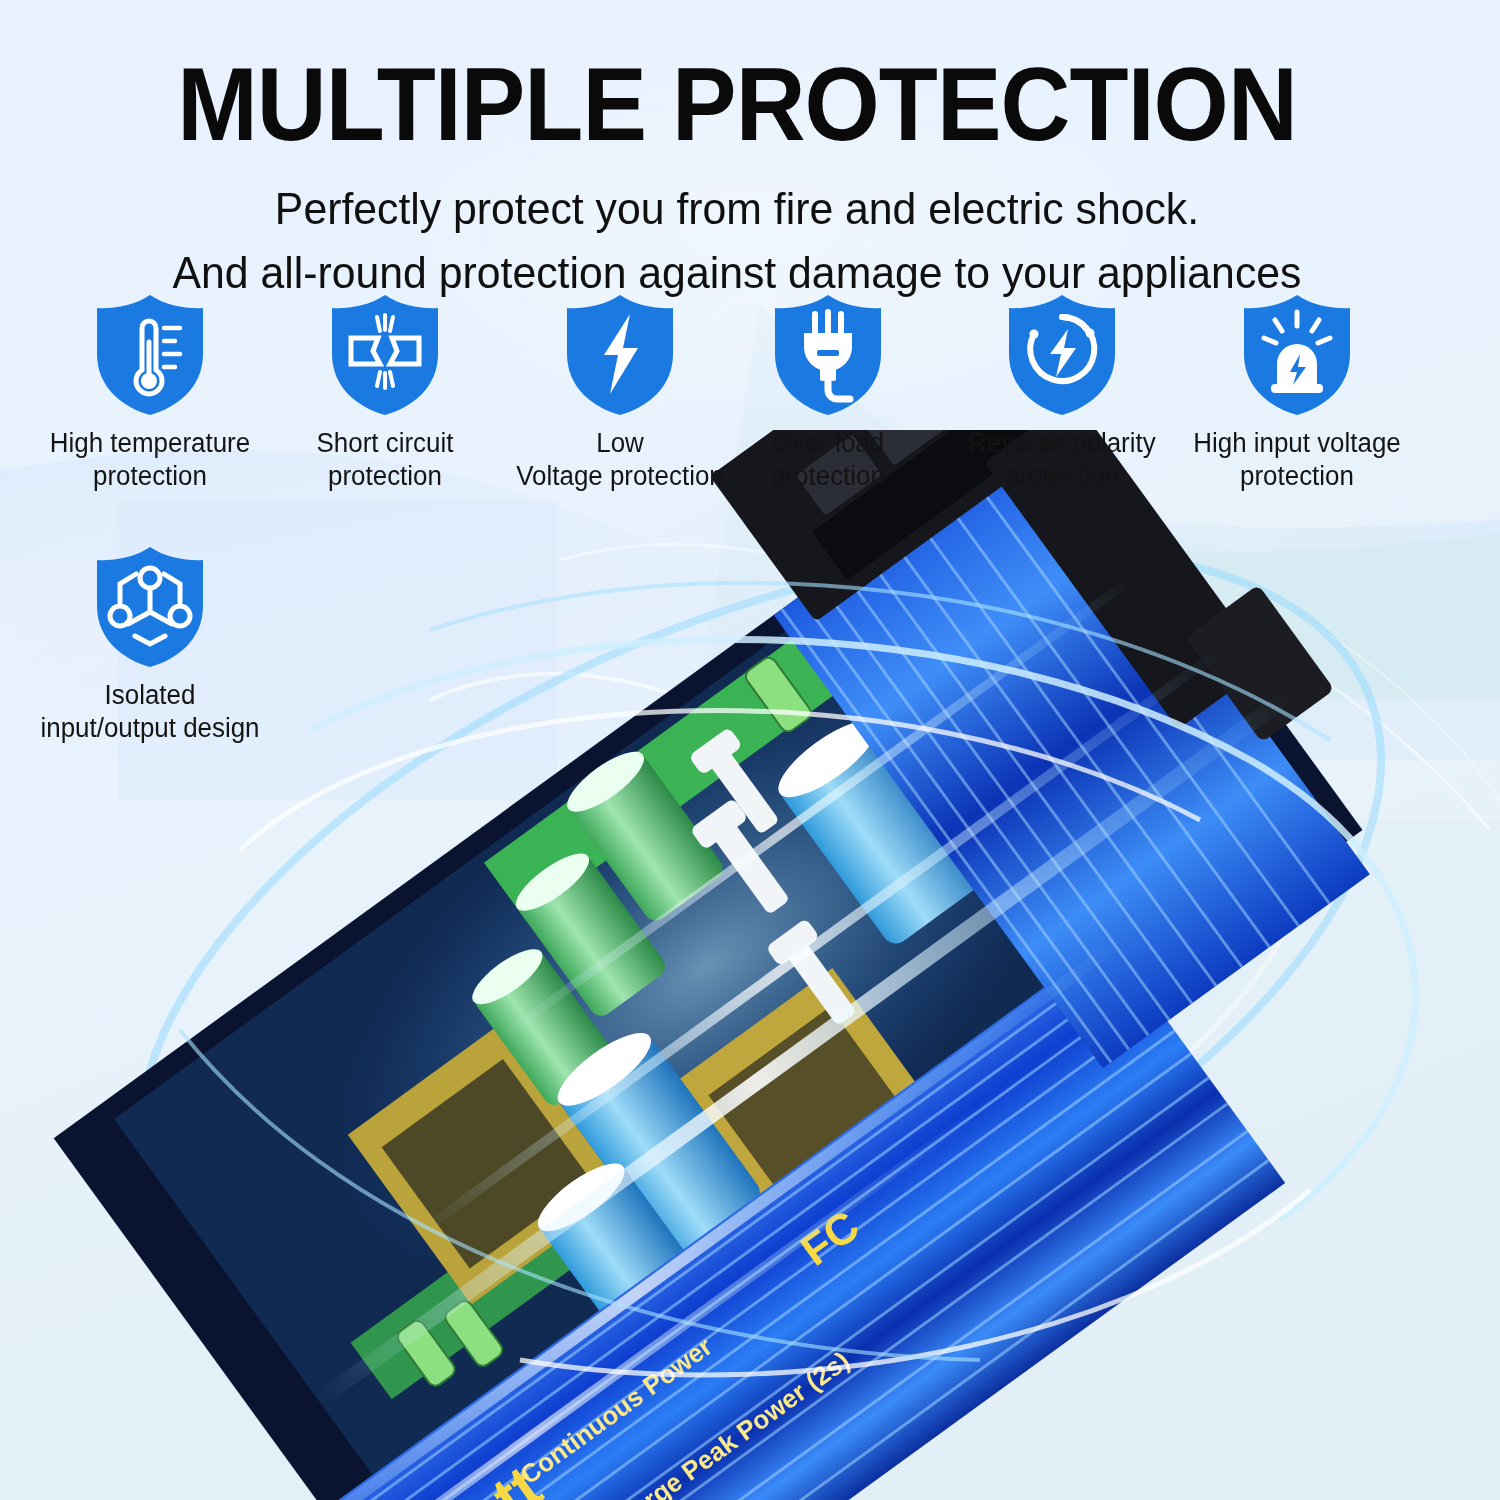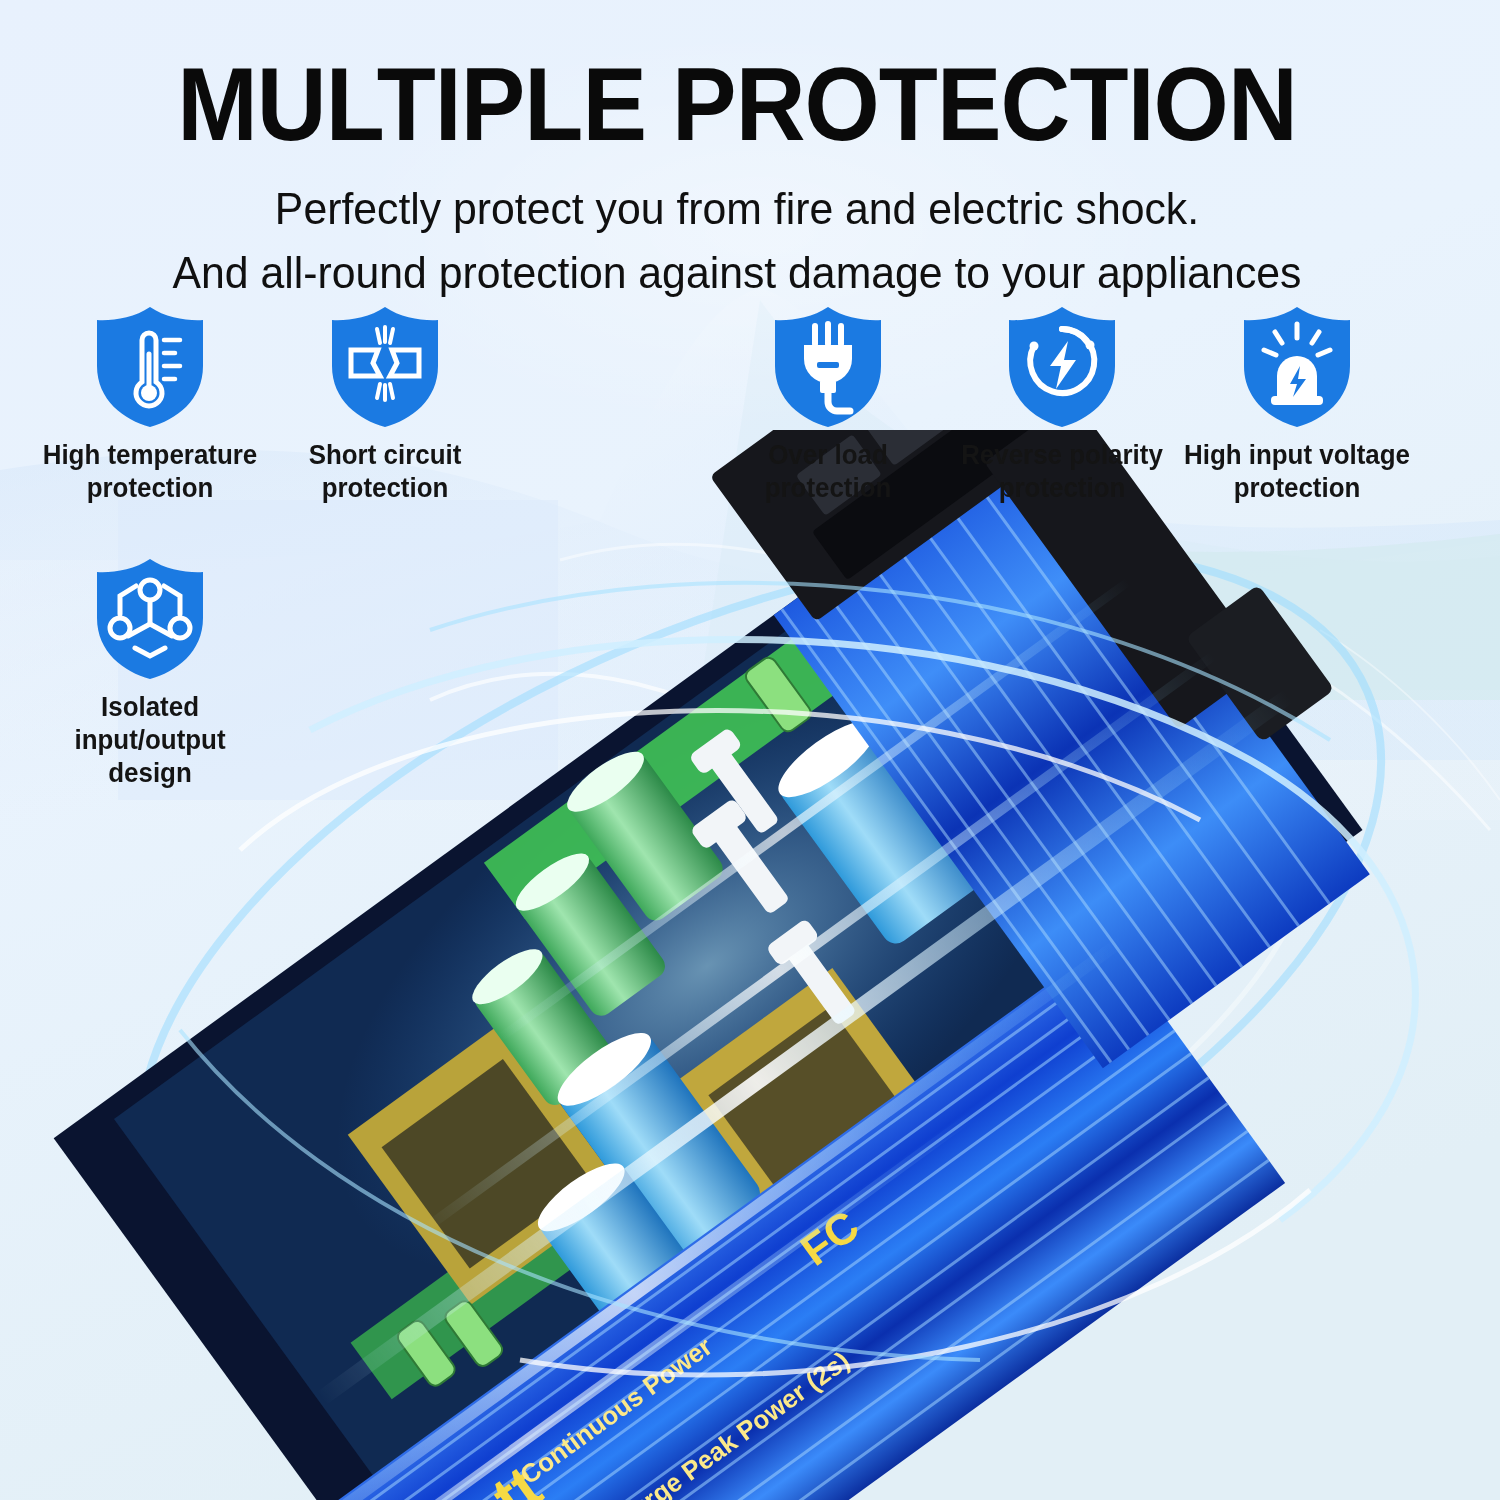--- a/index.html
+++ b/index.html
@@ -21,21 +21,21 @@
     letter-spacing:-1px; transform:scaleX(0.93); transform-origin:center top;
     padding-top:52px; white-space:nowrap;
   }
   .subtitle {
     font-size:45px; line-height:1.28; color:#101010; font-weight:400;
     transform:scaleX(0.95); transform-origin:center top; margin-top:24px;
     white-space:nowrap;
   }
 
   
-  .shield-grid { position:absolute; top:304px; left:0; width:1384px; z-index:6;font-weight:bold; }
+  .shield-grid { position:absolute; top:292px; left:0; width:1384px; z-index:6; }
   .shield-row { position:relative; width:1500px; height:252px; }
   .shield-item { position:absolute; width:240px; text-align:center; }
   .shield-wrap { width:120px; height:126px; margin:0 auto; }
   .shield-label {
     margin-top:9px; font-size:27px; line-height:1.22; color:#141414;
     transform:scaleX(0.96); transform-origin:center top; white-space:pre-line;
   }
 
   
   .product { position:absolute; left:0; top:430px; width:1500px; height:1070px; z-index:3; overflow:hidden; }
@@ -134,20 +134,30 @@
             <line x1="52" y1="94" x2="55" y2="80"></line>
             <line x1="60" y1="96" x2="60" y2="81"></line>
             <line x1="68" y1="94" x2="65" y2="80"></line>
           </g>
         </svg>
       </div>
       <div class="shield-label">Short circuit
 protection</div>
     </div>
 
+    <div class="shield-item" style="left:500px;">
+      <div class="shield-wrap">
+        <svg viewBox="0 0 120 126" xmlns="http://www.w3.org/2000/svg">
+          <path d="M60 3 C44 14 22 17 7 16 L7 62 C7 96 34 116 60 123 C86 116 113 96 113 62 L113 16 C98 17 76 14 60 3 Z" fill="#1b7ae2"></path>
+          <path d="M70 22 L44 63 L58 63 L50 102 L78 56 L63 56 Z" fill="#fff"></path>
+        </svg>
+      </div>
+      <div class="shield-label">Low
+Voltage protection</div>
+    </div>
 
     <div class="shield-item" style="left:708px;">
       <div class="shield-wrap">
         <svg viewBox="0 0 120 126" xmlns="http://www.w3.org/2000/svg">
           <path d="M60 3 C44 14 22 17 7 16 L7 62 C7 96 34 116 60 123 C86 116 113 96 113 62 L113 16 C98 17 76 14 60 3 Z" fill="#1b7ae2"></path>
           <g stroke="#fff" stroke-width="6" stroke-linecap="round">
             <line x1="47" y1="22" x2="47" y2="40"></line>
             <line x1="60" y1="20" x2="60" y2="40"></line>
             <line x1="73" y1="22" x2="73" y2="40"></line>
           </g>

